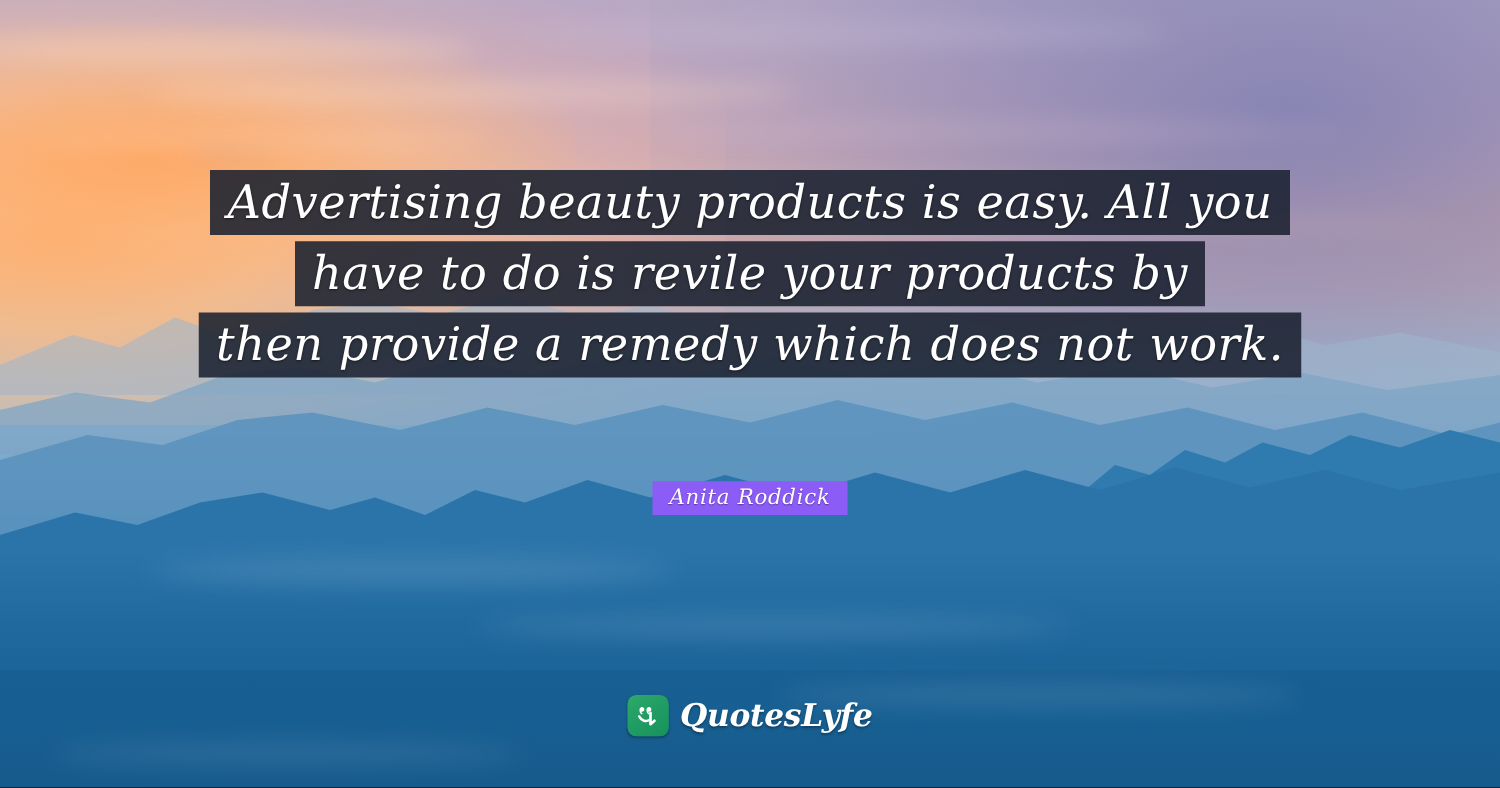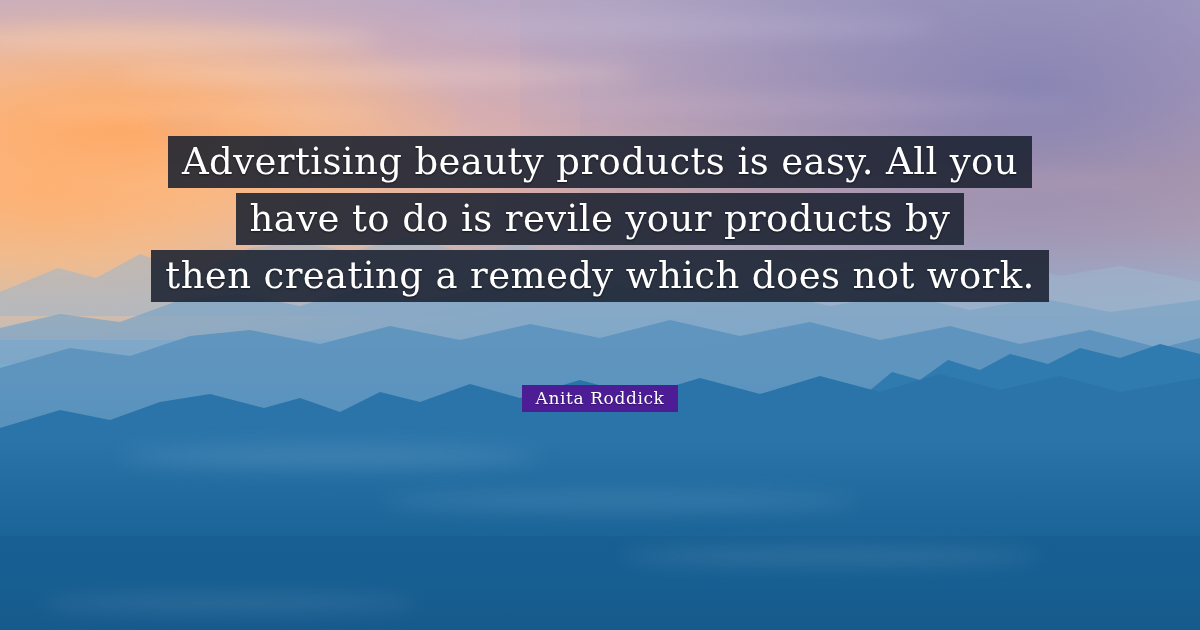--- a/index.html
+++ b/index.html
@@ -8,20 +8,21 @@
     padding: 0;
     background: #000;
   }
   #canvas {
     position: relative;
     width: 1200px;
     height: 630px;
     overflow: hidden;
     font-family: "DejaVu Serif", "Liberation Serif", serif;
     user-select: none;
+    font-style: italic;
   }
 
   
   .bg-base {
     position: absolute;
     inset: 0;
     background: linear-gradient(180deg,
         #b9a8c4 0%,
         #c3a7bd 10%,
         #cfa9b2 20%,
@@ -133,21 +134,21 @@
   
   .author-wrap {
     position: absolute;
     left: 0; right: 0;
     top: 385px;
     display: flex;
     justify-content: center;
   }
   .author-badge {
     display: inline-block;
-    background: #4c1d95;
+    background: #8b5cf6;
     color: #ffffff;
     font-family: "DejaVu Serif", "Liberation Serif", serif;
     font-size: 17px;
     line-height: 27px;
     height: 27px;
     letter-spacing: 0.6px;
     padding: 0 14px;
     white-space: nowrap;
     text-shadow: 0 1px 1px rgba(0,0,0,0.35);
   }
@@ -248,21 +249,36 @@
   <div class="bottom-blue"></div>
 
   <div class="haze-streak" style="left:120px; top:446px; width:420px; height:22px;"></div>
   <div class="haze-streak" style="left:380px; top:492px; width:480px; height:18px;"></div>
   <div class="haze-streak" style="left:620px; top:548px; width:420px; height:16px;"></div>
   <div class="haze-streak" style="left:40px; top:596px; width:380px; height:14px;"></div>
 
   <div class="quote-wrap">
     <span class="quote-line">Advertising beauty products is easy. All you</span>
     <span class="quote-line">have to do is revile your products by</span>
-    <span class="quote-line">then creating a remedy which does not work.</span>
+    <span class="quote-line">then provide a remedy which does not work.</span>
   </div>
 
   <div class="author-wrap">
     <span class="author-badge">Anita Roddick</span>
   </div>
 
+  <div class="logo-wrap">
+    <span class="logo-mark">
+      <svg width="22" height="22" viewBox="0 0 22 22" aria-hidden="true">
+
+        <path d="M4.6 5.4 c0,-1.1 0.9,-1.9 2,-1.9 c1.1,0 1.9,0.8 1.9,1.9 c0,1.1 -0.8,2 -1.9,2
+                 c-0.3,0 -0.5,0 -0.7,-0.1 c0.2,0.6 0.7,1 1.2,1.2 l-0.5,1 c-1.2,-0.4 -2,-1.6 -2,-3 z" fill="#ffffff"></path>
+        <path d="M10.2 5.4 c0,-1.1 0.9,-1.9 2,-1.9 c1.1,0 1.9,0.8 1.9,1.9 c0,1.1 -0.8,2 -1.9,2
+                 c-0.3,0 -0.5,0 -0.7,-0.1 c0.2,0.6 0.7,1 1.2,1.2 l-0.5,1 c-1.2,-0.4 -2,-1.6 -2,-3 z" fill="#ffffff"></path>
+
+        <path d="M4.4 11.2 c1.6,3.4 5.6,4.6 8.6,2.6" stroke="#ffffff" stroke-width="2.1" fill="none" stroke-linecap="round"></path>
+        <path d="M13.4 8.2 L13.4 17.4 L16.6 14.6" stroke="#ffffff" stroke-width="2.1" fill="none" stroke-linecap="round" stroke-linejoin="round"></path>
+      </svg>
+    </span>
+    <span class="logo-word">QuotesLyfe</span>
+  </div>
 
 </div>
 
 </body></html>

